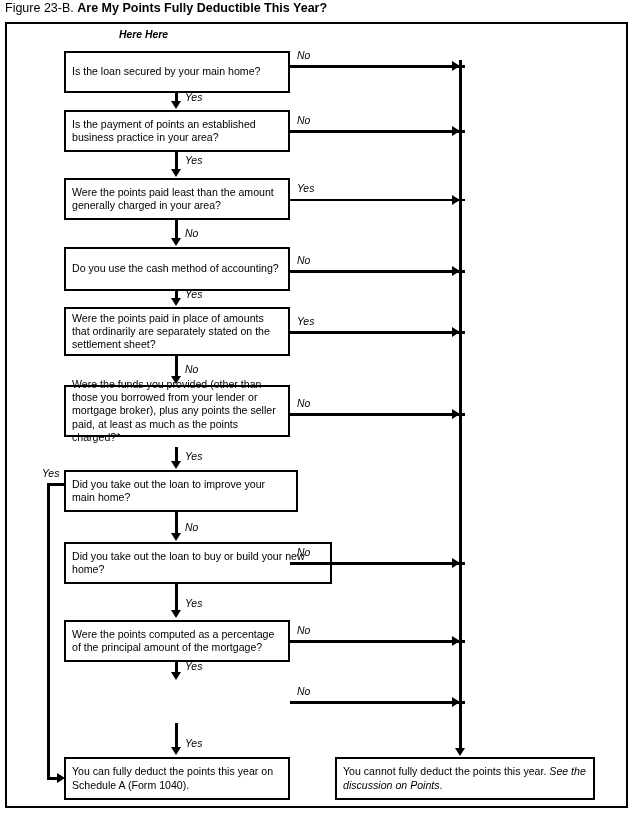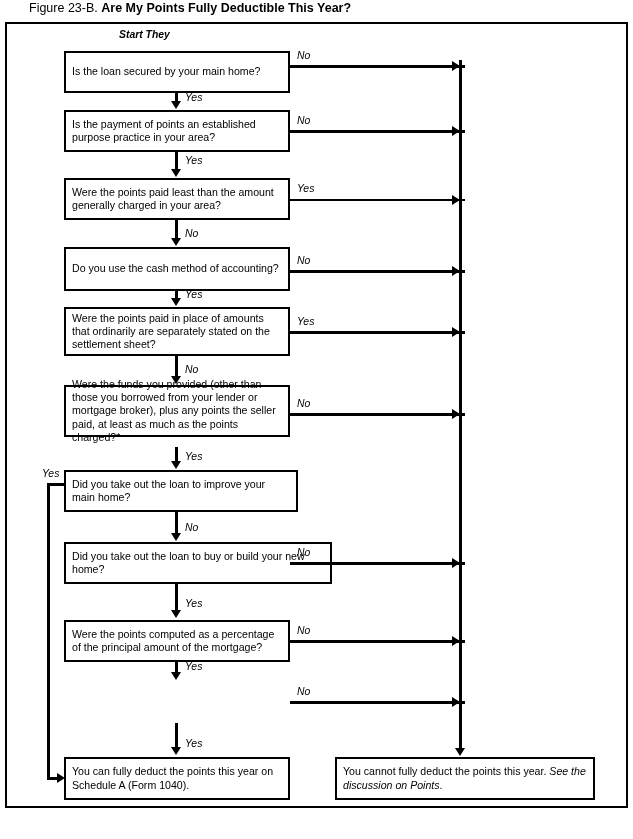--- a/index.html
+++ b/index.html
@@ -21,21 +21,20 @@
   }
 
   
   .fig-caption {
     position: absolute;
     left: 5px;
     top: 1px;
     font-size: 12.5px;
     line-height: 15px;
     white-space: nowrap;
-    margin-left: 24px;
   }
   .fig-caption .fig-num { font-weight: normal; }
   .fig-caption .fig-title { font-weight: bold; }
 
   
   .outer-frame {
     position: absolute;
     left: 5px;
     top: 22px;
     width: 623px;
@@ -130,28 +129,28 @@
 
 <div id="page">
 
   <div class="fig-caption">
     <span class="fig-num">Figure 23-B.</span>
     <span class="fig-title">Are My Points Fully Deductible This Year?</span>
   </div>
 
   <div class="outer-frame"></div>
 
-  <div class="start-here" style="left:119px; top:29px;">Start They</div>
+  <div class="start-here" style="left:119px; top:29px;">Here Here</div>
 
   <div class="fbox" style="left:64px; top:51px; width:226px; height:42px;">
     <span class="fbox-text">Is the loan secured by your main home?</span>
   </div>
 
   <div class="fbox" style="left:64px; top:110px; width:226px; height:42px;">
-    <span class="fbox-text">Is the payment of points an established purpose practice in your area?</span>
+    <span class="fbox-text">Is the payment of points an established business practice in your area?</span>
   </div>
 
   <div class="fbox" style="left:64px; top:178px; width:226px; height:42px;">
     <span class="fbox-text">Were the points paid least than the amount generally charged in your area?</span>
   </div>
 
   <div class="fbox" style="left:64px; top:247px; width:226px; height:44px;">
     <span class="fbox-text">Do you use the cash method of accounting?</span>
   </div>
 

